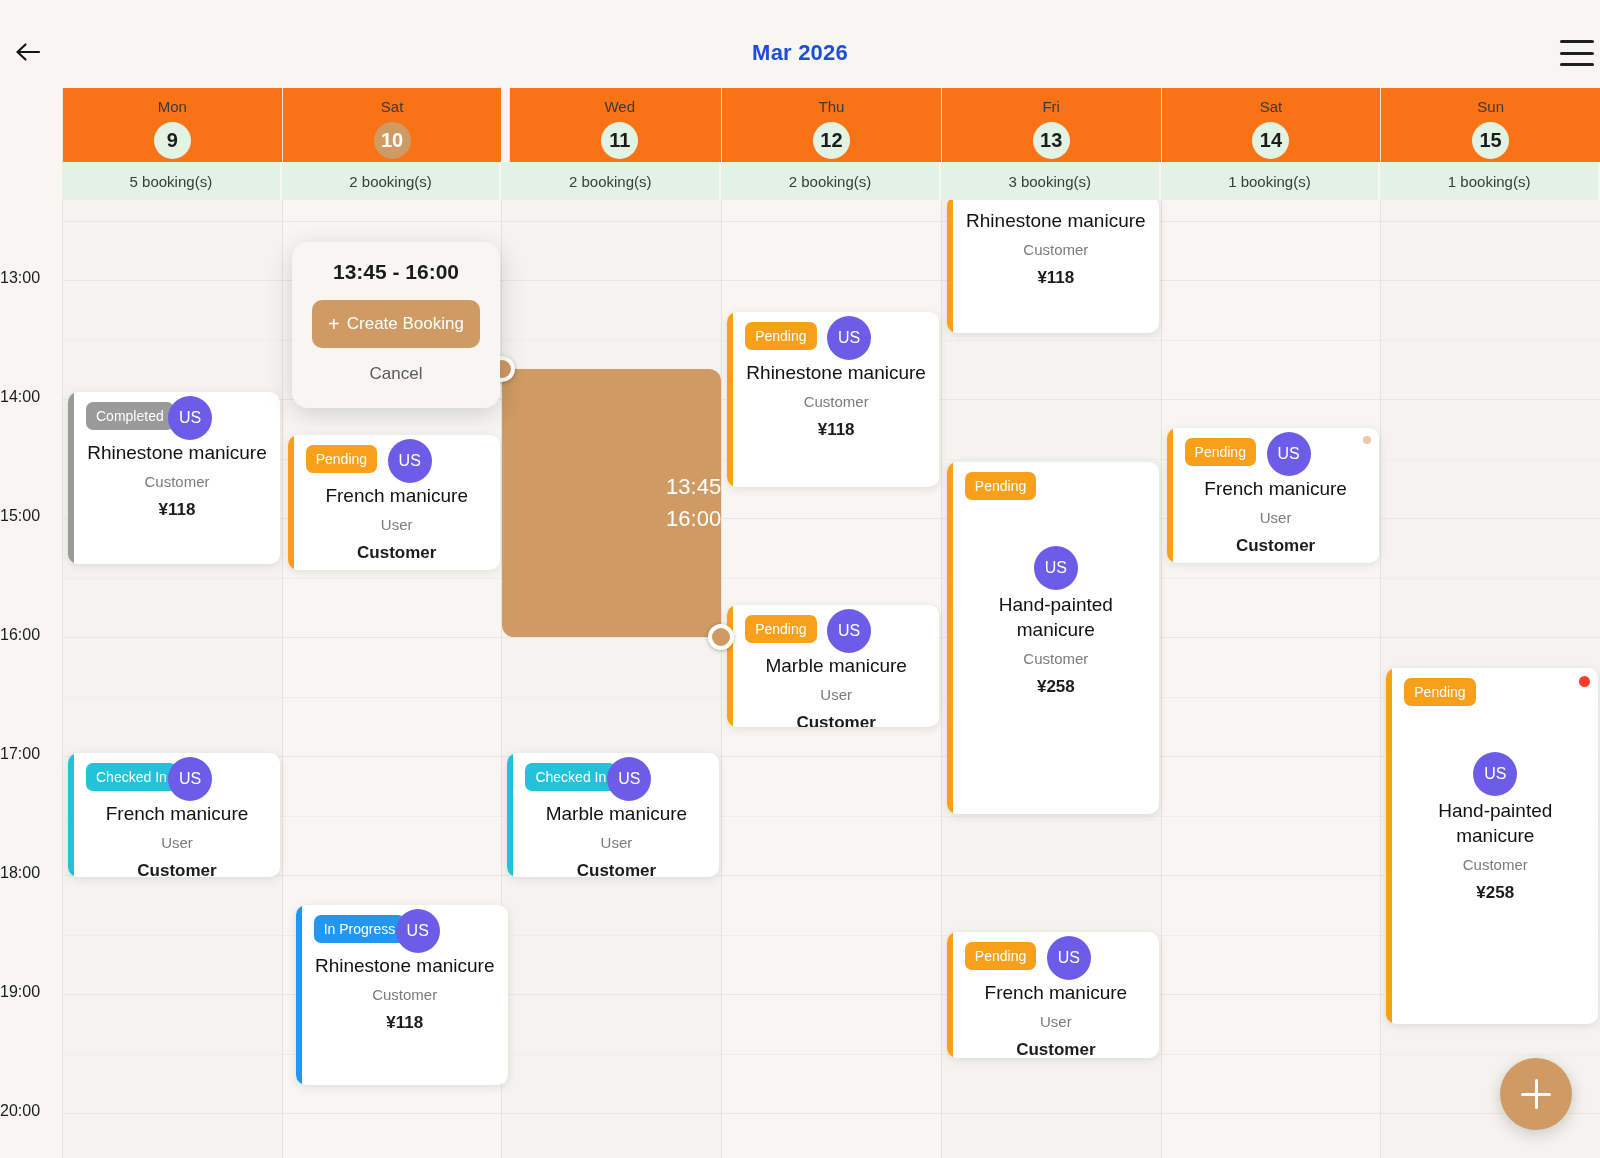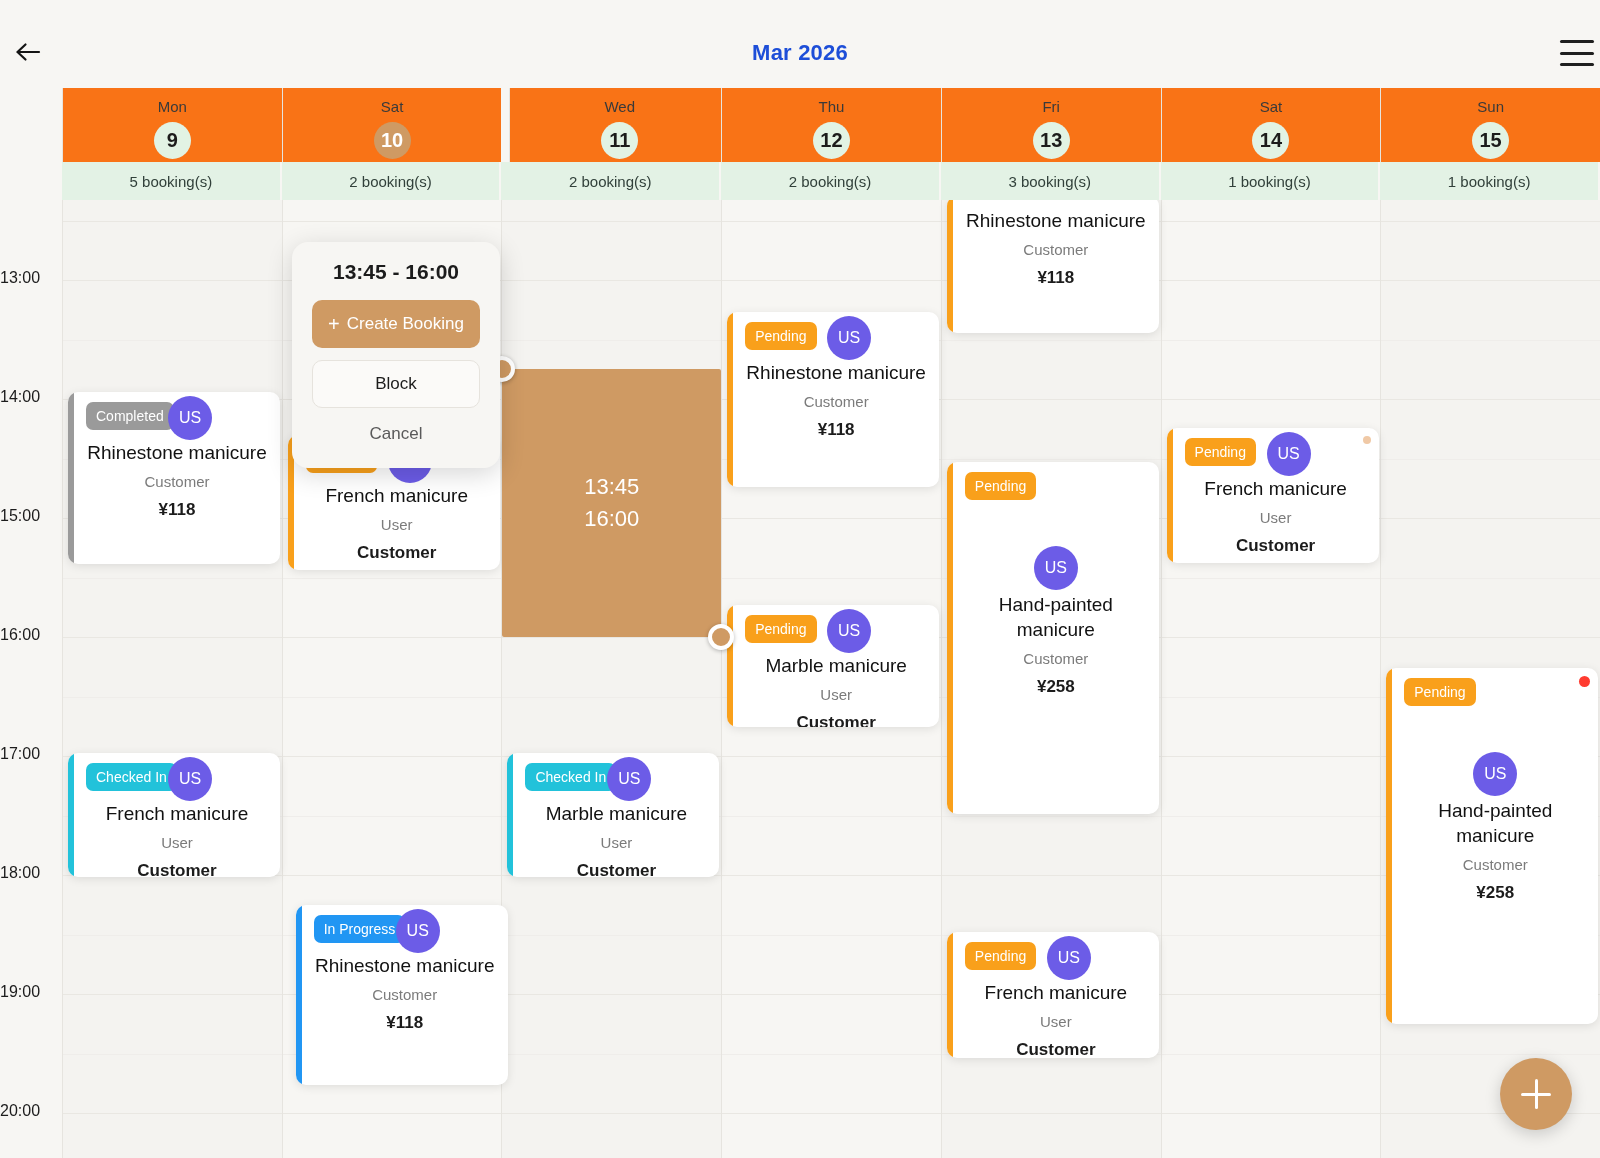--- a/index.html
+++ b/index.html
@@ -89,22 +89,22 @@
   }
   .avatar.centered { left: 50%; transform: translateX(-50%); top: 0; }
   .svc { text-align: center; font-size: 19px; font-weight: 500; color: #121212; line-height: 25px; margin-top: 6px; }
   .who { text-align: center; font-size: 15px; color: #7b7b7b; margin-top: 8px; }
   .price { text-align: center; font-size: 17px; font-weight: 600; color: #1c1c1c; margin-top: 10px; }
   .dot-red { position: absolute; right: 8px; top: 8px; width: 11px; height: 11px; border-radius: 50%; background: #ff3b30; }
   .dot-peach { position: absolute; right: 8px; top: 8px; width: 8px; height: 8px; border-radius: 50%; background: #f0c9a6; }
 
   
   .dragsel {
-    position: absolute; background: #cf9a63; border-radius: 2px;
-    display: flex; flex-direction: column; align-items: center; justify-content: center;
+    position: absolute; background: #cf9a63; border-radius: 12px;
+    display: flex; flex-direction: column; align-items: flex-end; justify-content: center;
     color: #fff; font-size: 22px; line-height: 32px;
   }
   .handle {
     position: absolute; width: 26px; height: 26px; border-radius: 50%;
     background: #cf9a63; border: 4px solid #ffffff; box-shadow: 0 1px 4px rgba(0,0,0,.28);
   }
 
   
   .popup {
     position: absolute; background: #f7f6f3; border-radius: 16px;
@@ -397,21 +397,20 @@
     </div>
     <div class="handle" id="handle-top" style="left: 489.429px; top: 156.25px; background: rgb(207, 154, 99);"></div>
     <div class="handle" id="handle-bottom" style="left: 708.143px; top: 424px; background: rgb(207, 154, 99);"></div>
 
     <div class="popup" id="popup" style="left: 292px; top: 42px;">
       <div class="ptime">13:45 - 16:00</div>
       <div class="pbtn primary">
         <span class="plus">+</span>
         <span>Create Booking</span>
       </div>
-      <div class="pbtn secondary">Block</div>
       <div class="pbtn text">Cancel</div>
     </div>
   </div>
 
   <div class="fab">
     <span class="vbar"></span>
     <span class="hbar"></span>
   </div>
 
 </div>

